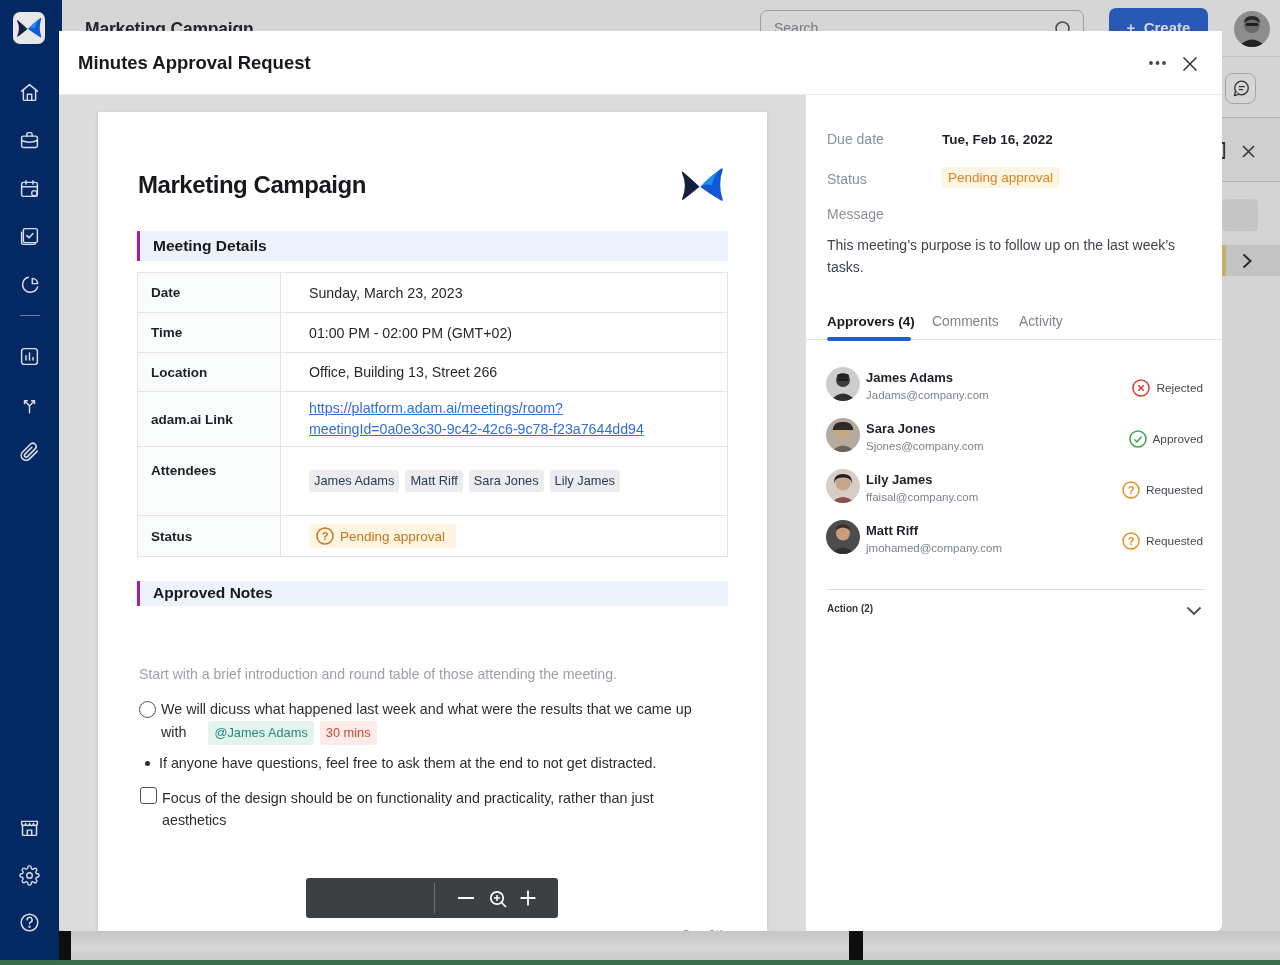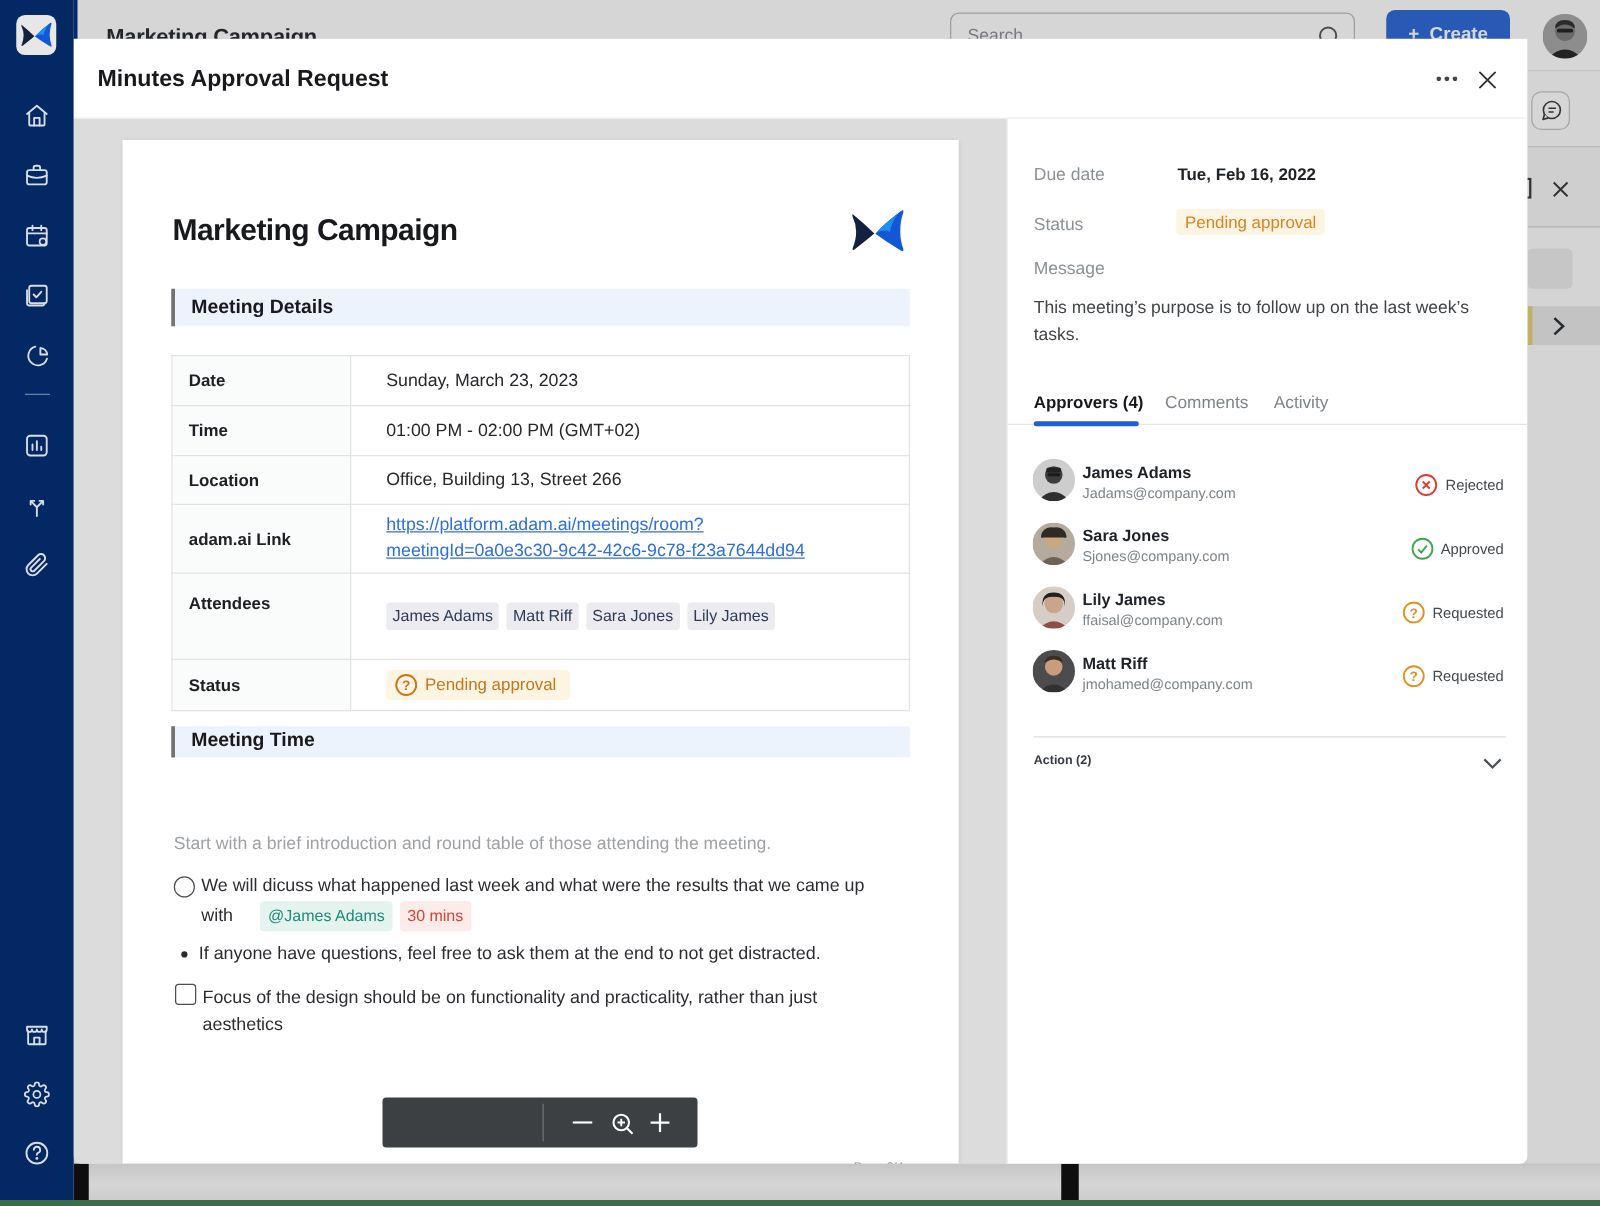--- a/index.html
+++ b/index.html
@@ -48,28 +48,28 @@
 #modal { position:absolute; left:59px; top:31px; width:1163px; height:900px; background:#dcdcdc; z-index:30; border-radius:0 0 6px 6px; overflow:hidden; }
 #mhead { position:absolute; left:0; top:0; width:1163px; height:64px; background:#fff; border-bottom:1px solid #ebebeb; }
 #mtitle { position:absolute; left:19px; top:21px; font-size:18.5px; font-weight:700; color:#17191c; }
 #mdots { position:absolute; left:1090px; top:30px; width:17px; height:4px; }
 #mclose { position:absolute; left:1124px; top:26px; width:14px; height:14px; }
 
 
 #card { position:absolute; left:39px; top:81px; width:669px; height:819px; background:#fff; box-shadow:0 1px 4px rgba(0,0,0,0.12); }
 #doc-title { position:absolute; left:40px; top:59px; font-size:24px; font-weight:700; color:#17191c; letter-spacing:-0.45px; }
 #doc-logo { position:absolute; left:582px; top:56px; }
-.secbar { position:absolute; left:39px; width:591px; background:#edf3fd; border-left:3px solid #737373; }
+.secbar { position:absolute; left:39px; width:591px; background:#edf3fd; border-left:3px solid #a21caf; }
 .secbar span { position:absolute; left:13px; font-size:15.5px; font-weight:700; color:#17191c; }
 #sec1 { top:119px; height:30px; }
 #sec1 span { top:6px; }
 #sec2 { top:469px; height:25px; }
 #sec2 span { top:3px; }
 
-table#meta { position:absolute; left:39px; top:172px; width:591px; border-collapse:collapse; table-layout:fixed; }
+table#meta { position:absolute; left:39px; top:160px; width:591px; border-collapse:collapse; table-layout:fixed; }
 #meta td { border:1px solid #e3e3e3; vertical-align:middle; }
 #meta td.lab { width:143px; background:#fafbfb; font-size:13.5px; font-weight:700; color:#1d2025; padding-left:13px; }
 #meta td.val { padding-left:28px; font-size:14.2px; color:#26282c; }
 #meta a { color:#2e6fdb; text-decoration:underline;margin-top:32px; }
 #meta .lnk { line-height:21.5px; }
 .chip { display:inline-block; background:#ececf0; border-radius:3px; padding:3px 5px 4px; font-size:12.8px; color:#2b3a55; margin-right:6px; }
 .statchip { display:inline-flex; align-items:center; background:#fdf4e2; border-radius:4px; height:24px; padding:0 11px 0 7px; font-size:13.5px; color:#c4761b; }
 .statchip svg { margin-right:6px; }
 
 #h-buyer { position:absolute; left:41px; top:510px; font-size:21px; font-weight:700; color:#17191c; }
@@ -276,21 +276,21 @@
       <tr style="height:41px">
             <td class="lab">Status</td>
             <td class="val"><span class="statchip"><svg width="18" height="18" viewBox="0 0 18 18">
                   <circle cx="9" cy="9" r="8" fill="none" stroke="#c4761b" stroke-width="1.5"></circle>
                   <text x="9" y="13" text-anchor="middle" font-size="11" font-weight="bold" fill="#c4761b" font-family="Liberation Sans">?</text>
                 </svg>Pending approval</span></td>
           </tr>
     </tbody>
       </table>
     <div class="secbar" id="sec2">
-        <span>Meeting Time</span>
+        <span>Approved Notes</span>
       </div>
     <div id="p-gray">Start with a brief introduction and round table of those attending the meeting.</div>
     <div id="radio-circ"></div>
     <div id="li-radio" class="bodytxt">We will dicuss what happened last week and what were the results that we came up with<span class="minichip" id="chip-teal">@James Adams</span><span class="minichip" id="chip-red">30 mins</span></div>
     <div id="bullet-dot"></div>
     <div id="li-bullet" class="bodytxt">If anyone have questions, feel free to ask them at the end to not get distracted.</div>
     <div id="check-sq"></div>
     <div id="li-check" class="bodytxt">Focus of the design should be on functionality and practicality, rather than just aesthetics</div>
     <div id="pagebar">
       <span class="ptxt" style="left:18px;">Page</span>

